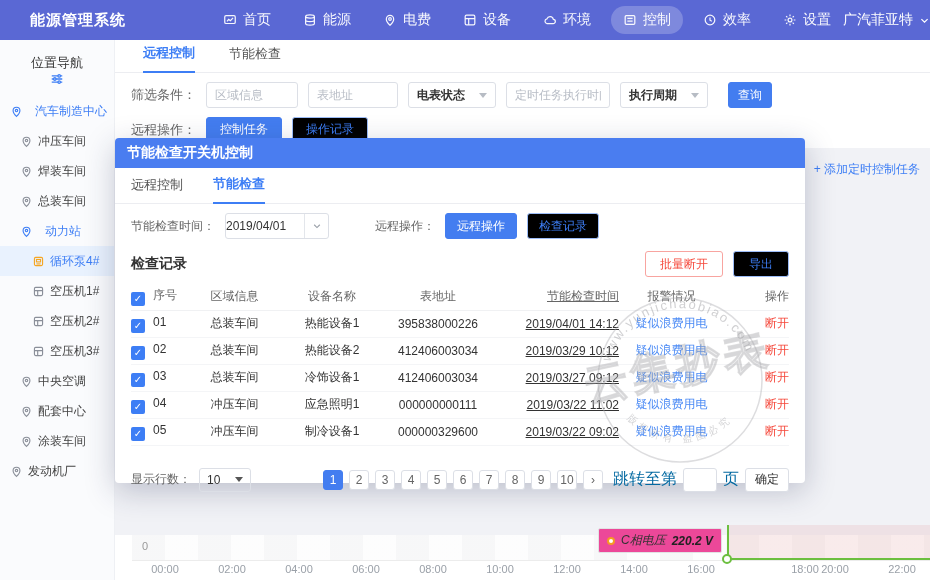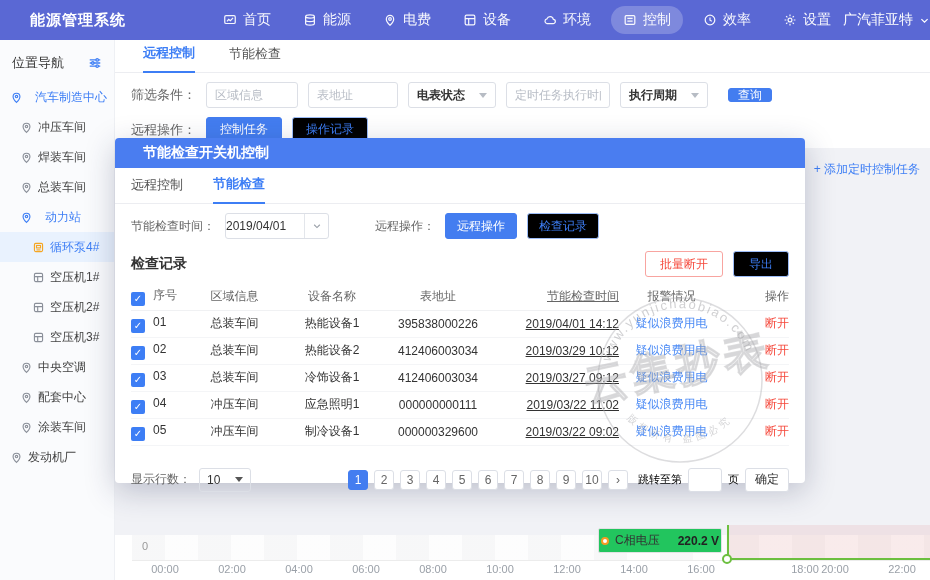--- a/index.html
+++ b/index.html
@@ -15,21 +15,21 @@
   .topnav { display:flex; align-items:center; margin-left:85px; gap:8px; }
   .topnav .nav-item { display:flex; align-items:center; gap:6px; font-size:14px; padding:5px 12px;
     border-radius:15px; cursor:pointer; white-space:nowrap; color:rgba(255,255,255,.95); }
   .topnav .nav-item.active { background:rgba(255,255,255,.22); }
   .top-right { margin-left:auto; display:flex; align-items:center; gap:22px; padding-right:0; }
   .company { display:flex; align-items:center; gap:6px; font-size:14px; white-space:nowrap; cursor:pointer; }
 
   
   .sidebar { position:absolute; left:0; top:40px; width:115px; height:540px; background:#fafbfd;
     border-right:1px solid #eef0f4; z-index:3; }
-  .side-head { display:flex; align-items:center; justify-content:space-between; padding:14px 12px 10px 12px; }
+  .side-head { display:flex; align-items:center; justify-content:space-between; padding:14px 12px 10px 12px;flex-direction:column; }
   .side-title { font-size:13px; color:#333; }
   .side-item { display:flex; align-items:center; gap:5px; height:30px; font-size:12px; color:#444;
     cursor:pointer; white-space:nowrap; }
   .side-item .icon { color:#8a8f99; }
   .side-item.lv0 { padding-left:10px; }
   .side-item.lv1 { padding-left:20px; }
   .side-item.lv2 { padding-left:32px; }
   .side-item.blue { color:#3d7ef5;gap:12px; }
   .side-item.blue .icon { color:#3d7ef5; }
   .side-item.selected { background:#e9f2fe; color:#3d7ef5; }
@@ -80,21 +80,21 @@
   .toggle.on  { background:#7ccc33; padding-left:8px; justify-content:space-between; padding-right:2px; }
   .knob { width:16px; height:16px; border-radius:50%; background:#fff; }
   .toggle.off .t-label { margin-left:7px; }
   .card-time-label { font-size:11px; color:#9aa0a8; margin-top:11px; }
   .card-time { font-size:11px; color:#3d7ef5; margin-top:4px; white-space:nowrap; }
 
   
   .modal { position:absolute; left:115px; top:138px; width:690px; height:345px; background:#fff;
     border-radius:4px; box-shadow:0 8px 30px rgba(30,40,80,.25); z-index:10; }
   .modal-head { height:30px; background:#4a7df0; border-radius:4px 4px 0 0; display:flex; align-items:center; }
-  .modal-title { color:#fff; font-size:14px; font-weight:bold; margin-left:28px; }
+  .modal-title { color:#fff; font-size:14px; font-weight:bold; margin-left:12px; }
   .modal-tabs { display:flex; gap:30px; padding-left:16px; height:36px; align-items:flex-end;
     border-bottom:1px solid #ecedf1; }
   .mtab { font-size:13px; color:#555; padding-bottom:9px; cursor:pointer; }
   .mtab.active { color:#3d7ef5; font-weight:bold; border-bottom:2px solid #3d7ef5; margin-bottom:-1px; }
   .modal-ctrl { display:flex; align-items:center; padding:0 16px; height:44px; gap:10px; }
   .m-label { font-size:12px; color:#666; white-space:nowrap; }
   .date-select { width:104px; height:26px; border:1px solid #dcdfe6; border-radius:3px; display:flex;
     align-items:center; font-size:12px; color:#333; cursor:pointer; }
   .date-select .dt { flex:1; text-align:left; }
   .date-select .dcar { width:24px; height:100%; border-left:1px solid #e3e6eb; display:flex;
@@ -121,39 +121,39 @@
 
   .pager { display:flex; align-items:center; padding:0 16px; height:36px; }
   .rows-select { width:52px; height:24px; border:1px solid #dcdfe6; border-radius:3px; display:flex;
     align-items:center; justify-content:space-between; padding:0 7px; font-size:12px; color:#333;
     margin-left:8px; cursor:pointer; }
   .rows-select .caret { border-top-color:#555; }
   .pages { margin-left:auto; display:flex; align-items:center; gap:6px; }
   .pg { width:20px; height:20px; border:1px solid #dcdfe6; border-radius:3px; display:flex; align-items:center;
     justify-content:center; font-size:12px; color:#666; cursor:pointer; background:#fff; }
   .pg.active { background:#437df0; border-color:#437df0; color:#fff; }
-  .jump-label { font-size:11px; color:#000000; margin-left:4px; white-space:nowrap; }
+  .jump-label { font-size:16px; color:#0369a1; margin-left:4px; white-space:nowrap; }
   .jump-input { width:34px; height:24px; border:1px solid #dcdfe6; border-radius:3px; }
   .confirm-btn { height:24px; padding:0 9px; border:1px solid #dcdfe6; border-radius:3px; font-size:12px;
     color:#333; background:#fff; display:flex; align-items:center; cursor:pointer; }
 
   
   .chart-layer { position:absolute; left:0; top:480px; width:815px; height:100px; z-index:2; }
   .grid-strip { position:absolute; left:17px; right:0; top:15px; height:25px;
     background:repeating-linear-gradient(90deg, rgba(120,125,140,.06) 0 33px, rgba(120,125,140,.015) 33px 66px); }
   .axis-line { position:absolute; left:17px; right:0; top:40px; height:1px; background:#ececec; }
   .zero-label { position:absolute; left:27px; top:20px; font-size:11px; color:#999; }
   .tick { position:absolute; top:43px; width:60px; text-align:center; font-size:11px; color:#9aa0a8; }
   .pink-zone { position:absolute; left:613px; top:5px; width:202px; height:33px; background:rgba(222,110,110,.12); }
   .g-vline { position:absolute; left:612px; top:5px; width:2px; height:34px; background:#6cbf3f; }
   .g-hline { position:absolute; left:613px; top:38px; width:202px; height:2px; background:#6cbf3f; }
   .g-dot { position:absolute; left:607px; top:34px; width:10px; height:10px; border:2px solid #6cbf3f;
     background:#fff; border-radius:50%; box-sizing:border-box; }
-  .legend { position:absolute; left:483px; top:8px; width:124px; height:25px; background:#22c55e;
-    border:1px solid #e2e2e4; border-radius:2px; display:flex; align-items:center; padding:0 2px; gap:6px; }
+  .legend { position:absolute; left:483px; top:8px; width:124px; height:25px; background:#ec4899;
+    border:1px solid #e2e2e4; border-radius:2px; display:flex; align-items:center; padding:0 8px; gap:6px;font-style:italic; }
   .legend-ring { width:8px; height:8px; border:2px solid #f59a23; border-radius:50%; background:#fff; box-sizing:border-box; }
   .legend-name { font-size:12px; color:#333; }
   .legend-val { font-size:12px; color:#222; font-weight:bold; margin-left:auto; }
 
   
   .wm { position:absolute; left:575px; top:275px; width:210px; height:210px; z-index:12; pointer-events:none; }
   .wm-big { position:absolute; left:583px; top:338px; z-index:12; pointer-events:none; font-size:44px;
     font-weight:bold; letter-spacing:3px; color:rgba(175,175,178,.16); -webkit-text-stroke:1px rgba(165,165,170,.35);
     transform:rotate(-12deg); white-space:nowrap; }
 </style>
@@ -393,21 +393,21 @@
     <input class="f-input" style="width: 90px;" placeholder="表地址">
     <div class="f-select" style="width:88px;font-weight:bold">
       <span>电表状态</span>
       <span class="caret"></span>
     </div>
     <input class="f-input" style="width: 104px;" placeholder="定时任务执行时间">
     <div class="f-select" style="width:88px;font-weight:bold">
       <span>执行周期</span>
       <span class="caret"></span>
     </div>
-    <button class="btn btn-primary" style="width:44px;height:14px;margin-left:10px">查询</button>
+    <button class="btn btn-primary" style="width:44px;height:26px;margin-left:10px">查询</button>
   </div>
 
   <div class="ops-row">
     <span class="f-label">远程操作：</span>
     <button class="btn btn-primary" style="width:76px;height:25px">控制任务</button>
     <button class="btn btn-outline" style="width:76px;height:25px">操作记录</button>
   </div>
 
   <div class="control-section">
     <div class="cs-head">

